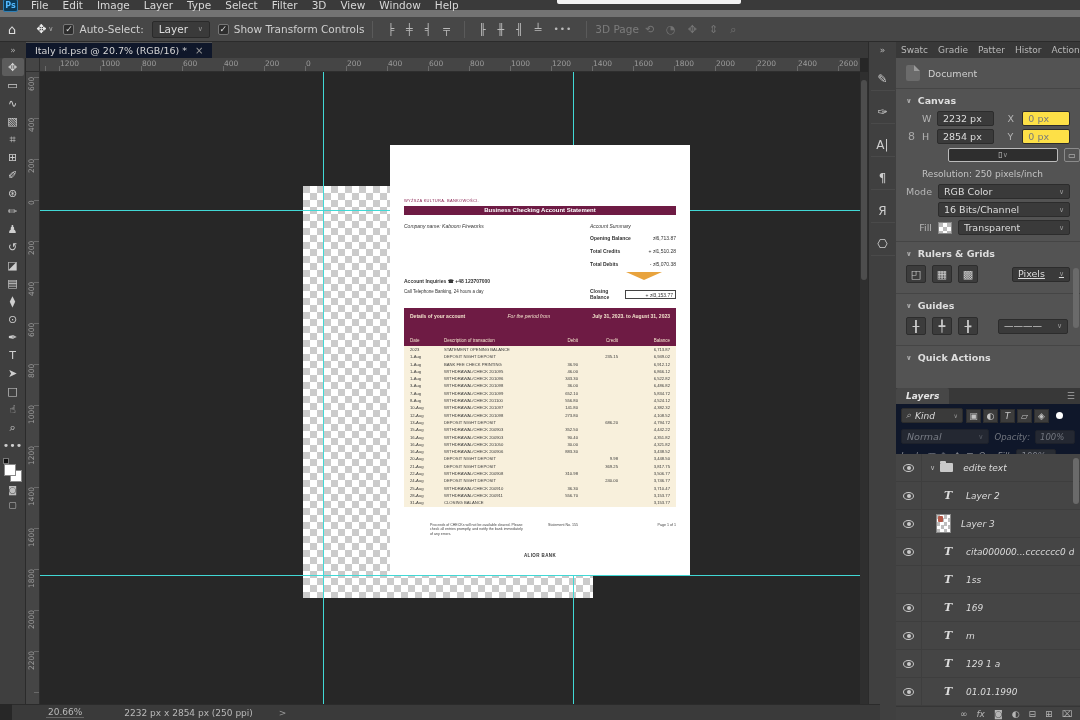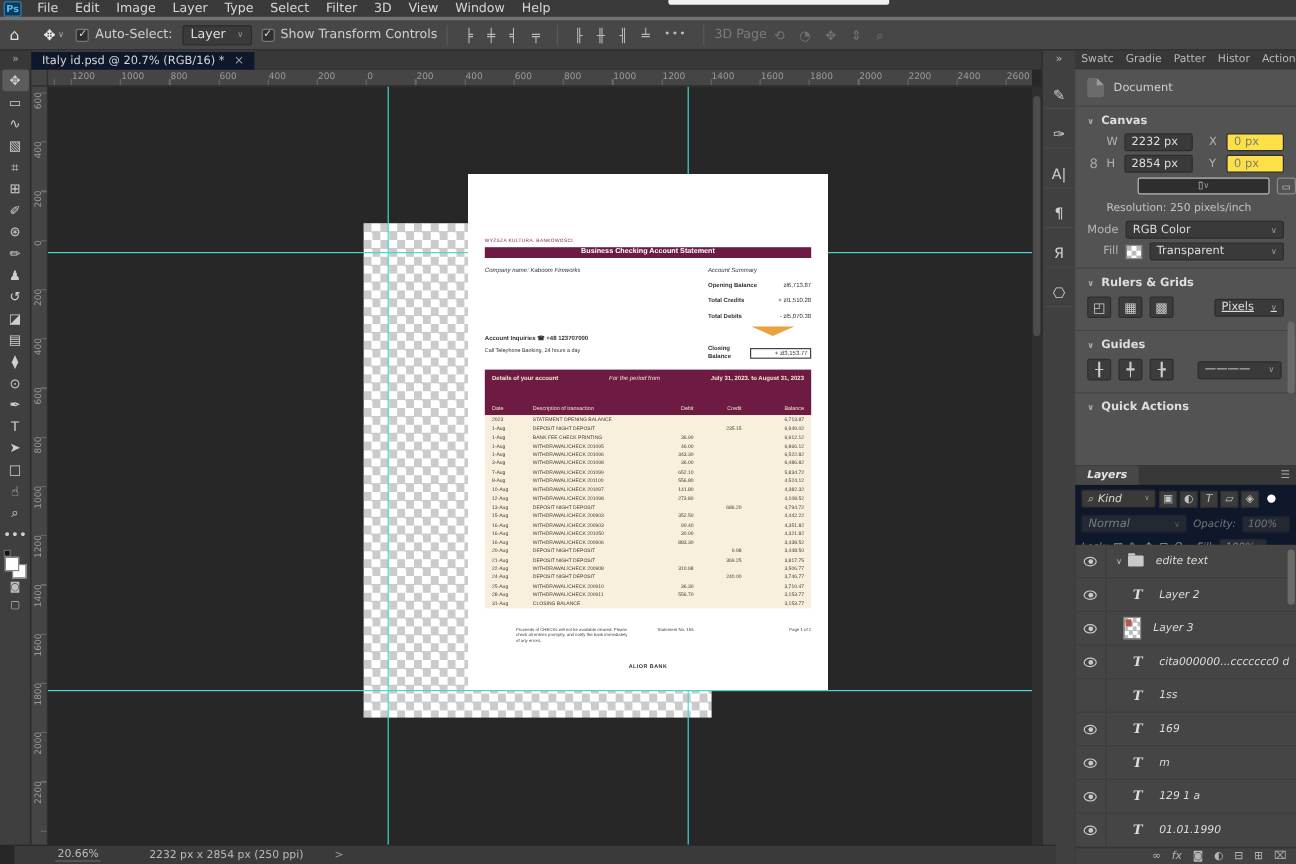--- a/index.html
+++ b/index.html
@@ -2,21 +2,21 @@
 <html><head>
 <meta charset="utf-8">
 <style>
   * { margin:0; padding:0; box-sizing:border-box; }
   html,body { width:1080px; height:720px; overflow:hidden; background:#272727;
               font-family:"DejaVu Sans", sans-serif; }
   .app { position:relative; width:1080px; height:720px; background:#272727; }
 
   
   .menubar { position:absolute; left:0; top:0; width:1080px; height:17px; background:#3a3a3a;
-             display:flex; align-items:center; gap:0; z-index:30; border-bottom:3px solid #737373;}
+             display:flex; align-items:center; gap:0; z-index:30; border-bottom:7px solid #737373;}
   .ps-logo { width:15px; height:13px; margin:0 6px 0 3px; background:#0c3a57; color:#53b9ff;
              font-size:8px; font-weight:bold; display:flex; align-items:center; justify-content:center;
              border:1px solid #2f7fb5; border-radius:2px;}
   .menu-item { color:#d8d8d8; font-size:10.5px; padding:0 7px; line-height:17px; }
   .menu-list { display:flex; }
   .top-artifact { position:absolute; left:557px; top:0; width:184px; height:4px; background:#f2f2f2; border-radius:0 0 2px 2px;}
 
   
   .optionsbar { position:absolute; left:0; top:17px; width:1080px; height:25px; background:#474747;
                 display:flex; align-items:center; color:#cfcfcf; font-size:10.5px; z-index:29;
@@ -649,20 +649,26 @@
         <span class="ob">▭</span>
       </div>
       <div class="res-line">Resolution: 250 pixels/inch</div>
       <div class="mode-row">
         <span class="lb">Mode</span>
         <span class="sel">
             <span>RGB Color</span>
           </span>
       </div>
       <div class="mode-row">
+        <span class="lb"></span>
+        <span class="sel">
+            <span>16 Bits/Channel</span>
+          </span>
+      </div>
+      <div class="mode-row">
         <span class="lb">Fill</span>
         <span class="fillsw"></span>
         <span class="sel">
             <span>Transparent</span>
           </span>
       </div>
       <div class="hr"></div>
       <div class="sec-head">
         <span class="car">∨</span>
         <span>Rulers &amp; Grids</span>

